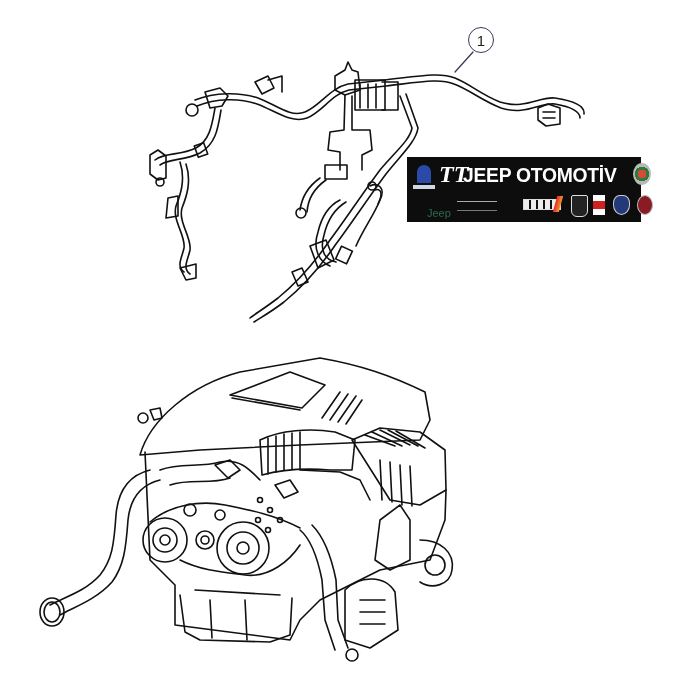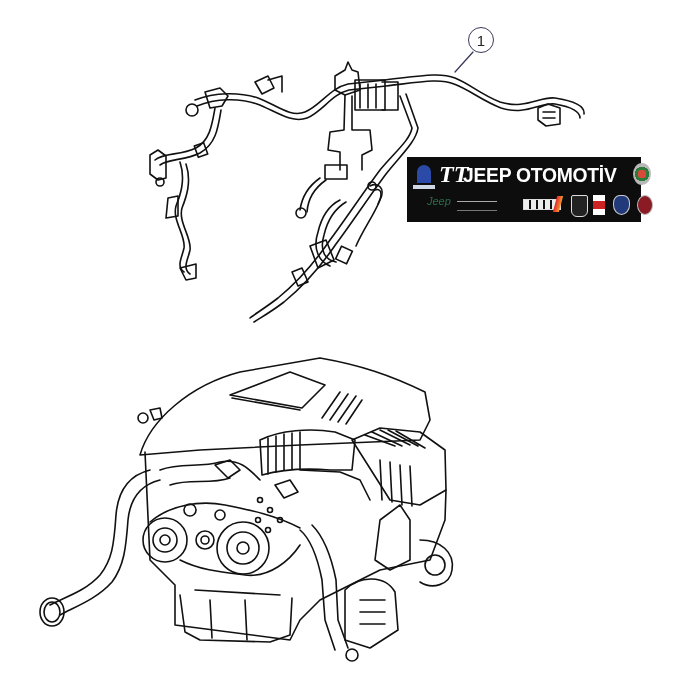--- a/index.html
+++ b/index.html
@@ -6,21 +6,21 @@
   body { width: 700px; height: 700px; position: relative; overflow: hidden; font-family: "Liberation Sans", sans-serif; }
   .canvas { position: absolute; left: 0; top: 0; width: 700px; height: 700px; }
   .callout { position: absolute; left: 468px; top: 27px; width: 26px; height: 26px; border: 1.5px solid #3a3a5a; border-radius: 50%; box-sizing: border-box; display: flex; align-items: center; justify-content: center; font-size: 15px; color: #222; background: #fff; }
   .banner { position: absolute; left: 407px; top: 157px; width: 234px; height: 65px; background: #0d0d0d; box-sizing: border-box; }
   .banner .title { position: absolute; left: 56px; top: 6px; font-family: "Liberation Sans", sans-serif; font-weight: bold; color: #ffffff; font-size: 21px; letter-spacing: -0.3px; white-space: nowrap; transform: scaleX(0.92); transform-origin: left top; }
   .banner .tt { position: absolute; left: 32px; top: 4px; font-family: "Liberation Serif", serif; font-style: italic; font-weight: bold; color: #fff; font-size: 24px; }
   .mopar { position: absolute; left: 10px; top: 8px; width: 14px; height: 18px; background: #2b4aa8; border-radius: 7px 7px 0 0; }
   .mopar-text { position: absolute; left: 6px; top: 28px; width: 22px; height: 4px; background: #cfd6e6; }
   .alfa { position: absolute; left: 226px; top: 6px; width: 18px; height: 22px; border-radius: 50%; background: radial-gradient(circle, #d64a3a 0 30%, #2e7a3a 31% 50%, #b8b8b8 51%); }
   .brand-row { position: absolute; left: 20px; top: 38px; height: 22px; width: 225px; }
-  .b-jeep { position: absolute; left: 0; top: 0; color: #2e6b4a; font-size: 11px; font-family: "Liberation Sans", sans-serif; font-style: italic; }
+  .b-jeep { position: absolute; left: 0; top: 12px; color: #2e6b4a; font-size: 11px; font-family: "Liberation Sans", sans-serif; }
   .b-chrysler { position: absolute; left: 30px; top: 6px; width: 40px; height: 8px; border-top: 1px solid #aaa; border-bottom: 1px solid #777; }
   .b-dodge { position: absolute; left: 96px; top: 4px; width: 36px; height: 9px; border: 1px solid #ddd; background: repeating-linear-gradient(90deg, #eee 0 5px, #111 5px 7px); }
   .b-dodge-stripe { position: absolute; left: 128px; top: 1px; width: 6px; height: 16px; background: linear-gradient(90deg, #e0262d, #f39a2b); transform: skewX(-15deg); }
   .b-ram { position: absolute; left: 144px; top: 0; width: 15px; height: 20px; border: 1px solid #ddd; border-radius: 2px 2px 6px 6px; background: #222; }
   .b-abarth { position: absolute; left: 166px; top: 0; width: 12px; height: 20px; background: linear-gradient(#fff 0 30%, #c22 30% 70%, #fff 70%); }
   .b-lancia { position: absolute; left: 186px; top: 0; width: 17px; height: 20px; border: 1.5px solid #ccc; border-radius: 40% 40% 50% 50%; background: #223a7a; box-sizing: border-box; }
   .b-fiat { position: absolute; left: 210px; top: 0; width: 16px; height: 20px; border-radius: 50%; background: #8a1a24; border: 1.5px solid #bbb; box-sizing: border-box; }
 </style>
 </head>
 <body>

